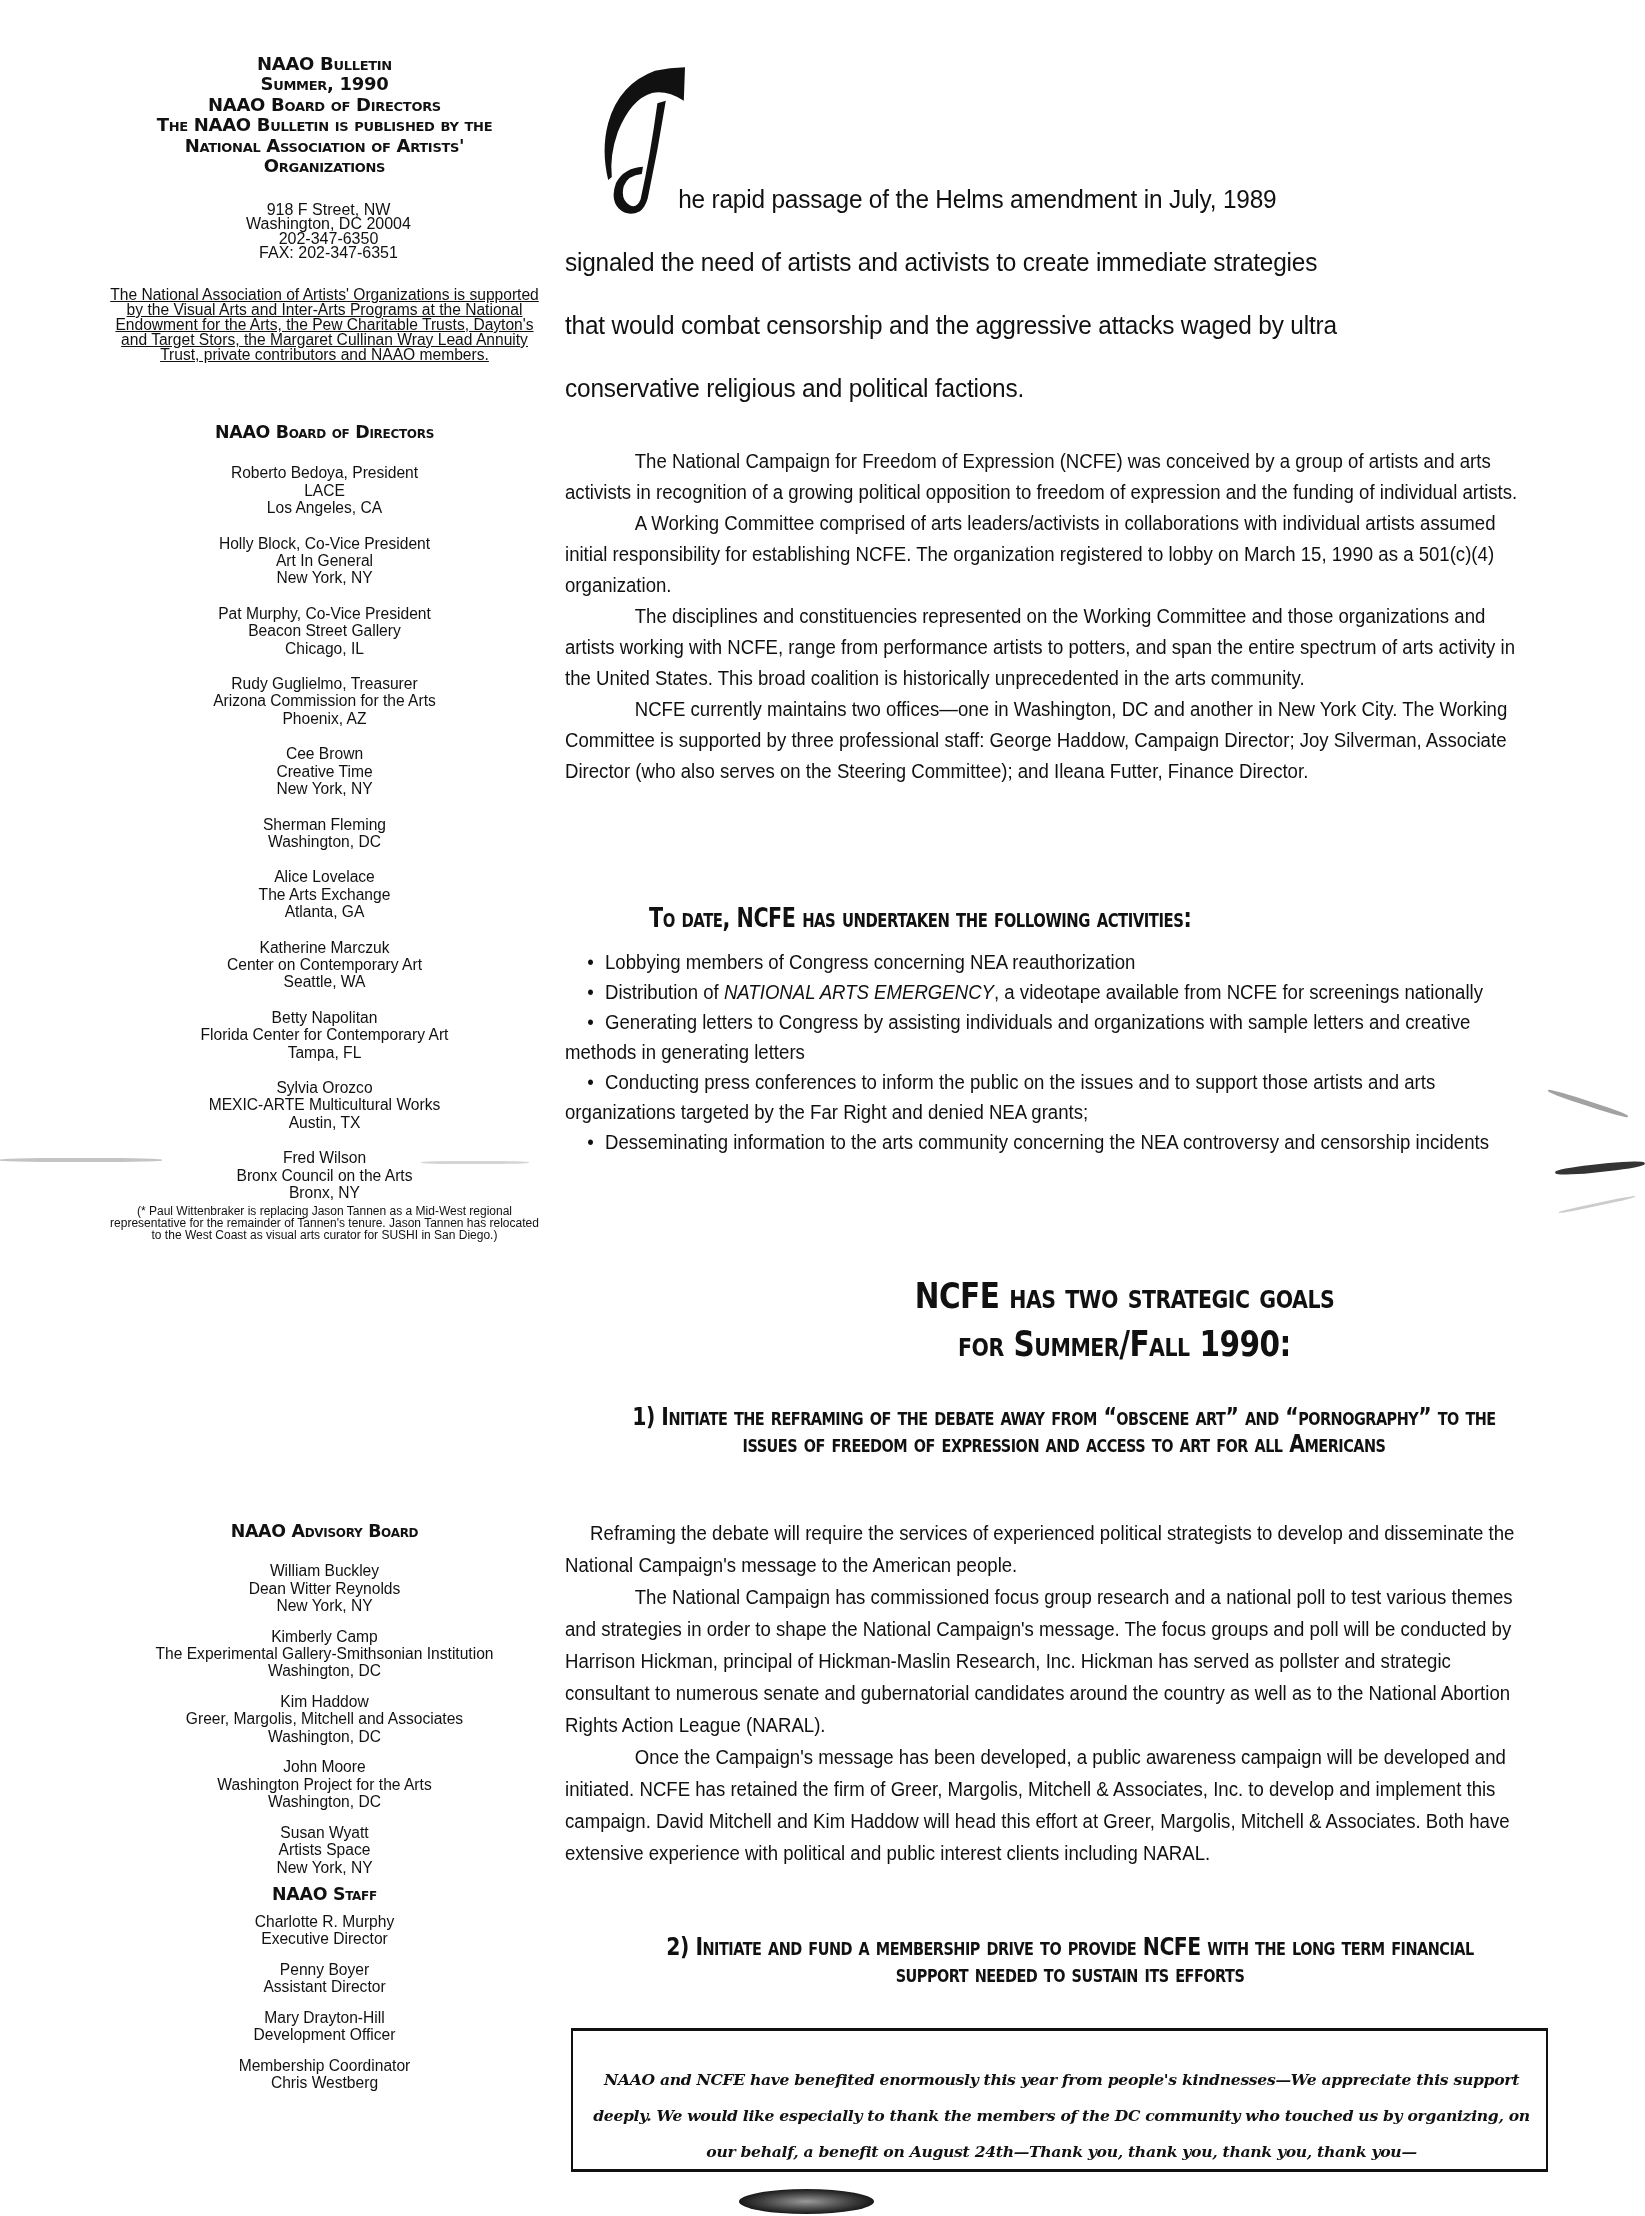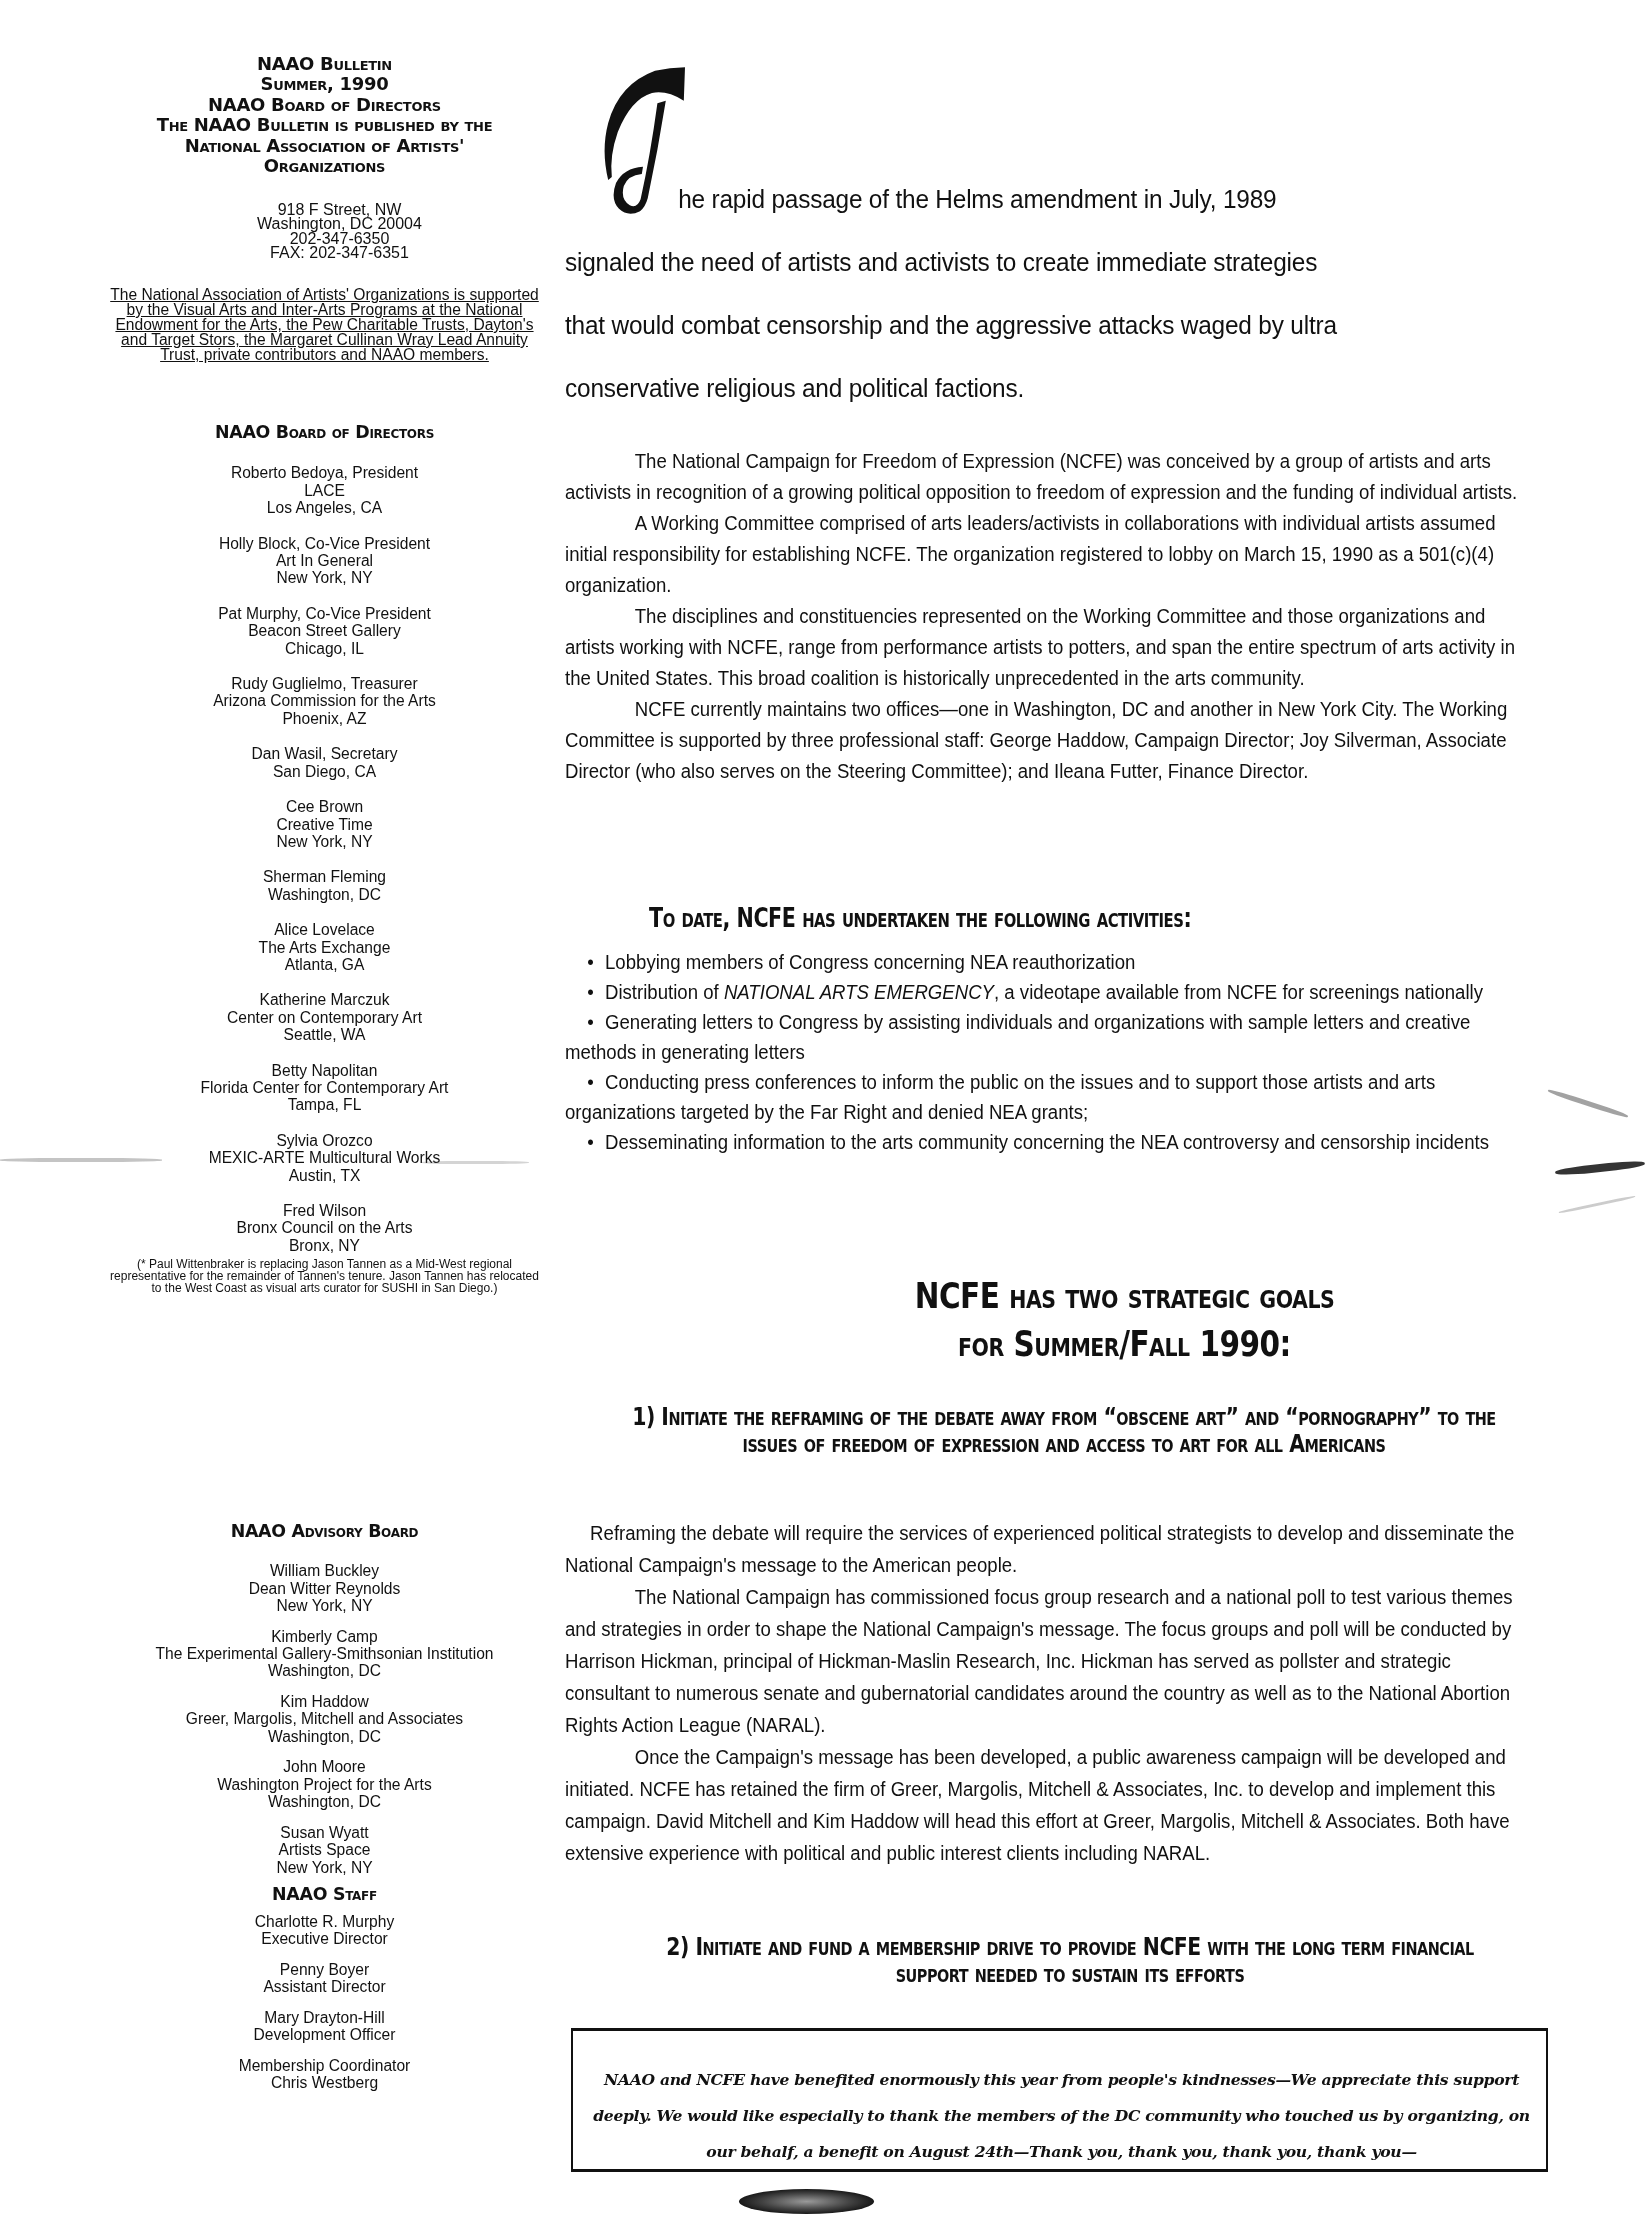--- a/index.html
+++ b/index.html
@@ -2,21 +2,21 @@
 <html style="font-size:9.6px"><head>
 <meta charset="utf-8">
 <style>
   html, body { margin: 0; padding: 0; background: #ffffff; }
   body { width: 1646px; height: 2216px; position: relative; overflow: hidden; color: #111; font-family: "Liberation Sans", sans-serif; }
 
   
   .left { position: absolute; left: 102px; top: 0; width: 445px; text-align: center; }
   .masthead { position: absolute; top: 54px; left: 0; width: 445px; text-align: center; font-family: "DejaVu Sans", sans-serif; font-weight: bold; font-variant: small-caps; font-size: 18px; line-height: 20.4px; letter-spacing: -0.3px; }
   .masthead div { white-space: nowrap; }
-  .address { position: absolute; top: 203px; left: 15px; width: 445px; text-align: center; font-size: 16px; line-height: 14.4px; }
+  .address { position: absolute; top: 203px; left: 4px; width: 445px; text-align: center; font-size: 16px; line-height: 14.4px; }
   .support { position: absolute; top: 287px; left: 0; width: 445px; text-align: center; font-size: 15.6px; line-height: 15px; text-decoration: underline; }
   .section-heading { font-family: "DejaVu Sans", sans-serif; font-weight: bold; font-variant: small-caps; font-size: 17.4px; letter-spacing: -0.3px; }
   .people { position: absolute; left: 0; width: 445px; text-align: center; font-size: 15.6px; line-height: 17.4px; }
   .person { margin: 0 0 18px 0; }
   .person div { white-space: nowrap; }
   .footnote { font-size: 12px; line-height: 12px; white-space: nowrap; margin-top: -14.4px; }
 
   
   .right { position: absolute; left: 565px; top: 0; width: 998px; }
   .dropcap { position: absolute; left: 30px; top: 66px; width: 102px; height: 150px; }
@@ -79,24 +79,20 @@
       <div>Pat Murphy, Co-Vice President</div>
       <div>Beacon Street Gallery</div>
       <div>Chicago, IL</div>
     </div>
     <div class="person">
       <div>Rudy Guglielmo, Treasurer</div>
       <div>Arizona Commission for the Arts</div>
       <div>Phoenix, AZ</div>
     </div>
     <div class="person">
-      <div>Dan Wasil, Secretary</div>
-      <div>San Diego, CA</div>
-    </div>
-    <div class="person">
       <div>Cee Brown</div>
       <div>Creative Time</div>
       <div>New York, NY</div>
     </div>
     <div class="person">
       <div>Sherman Fleming</div>
       <div>Washington, DC</div>
     </div>
     <div class="person">
       <div>Alice Lovelace</div>

